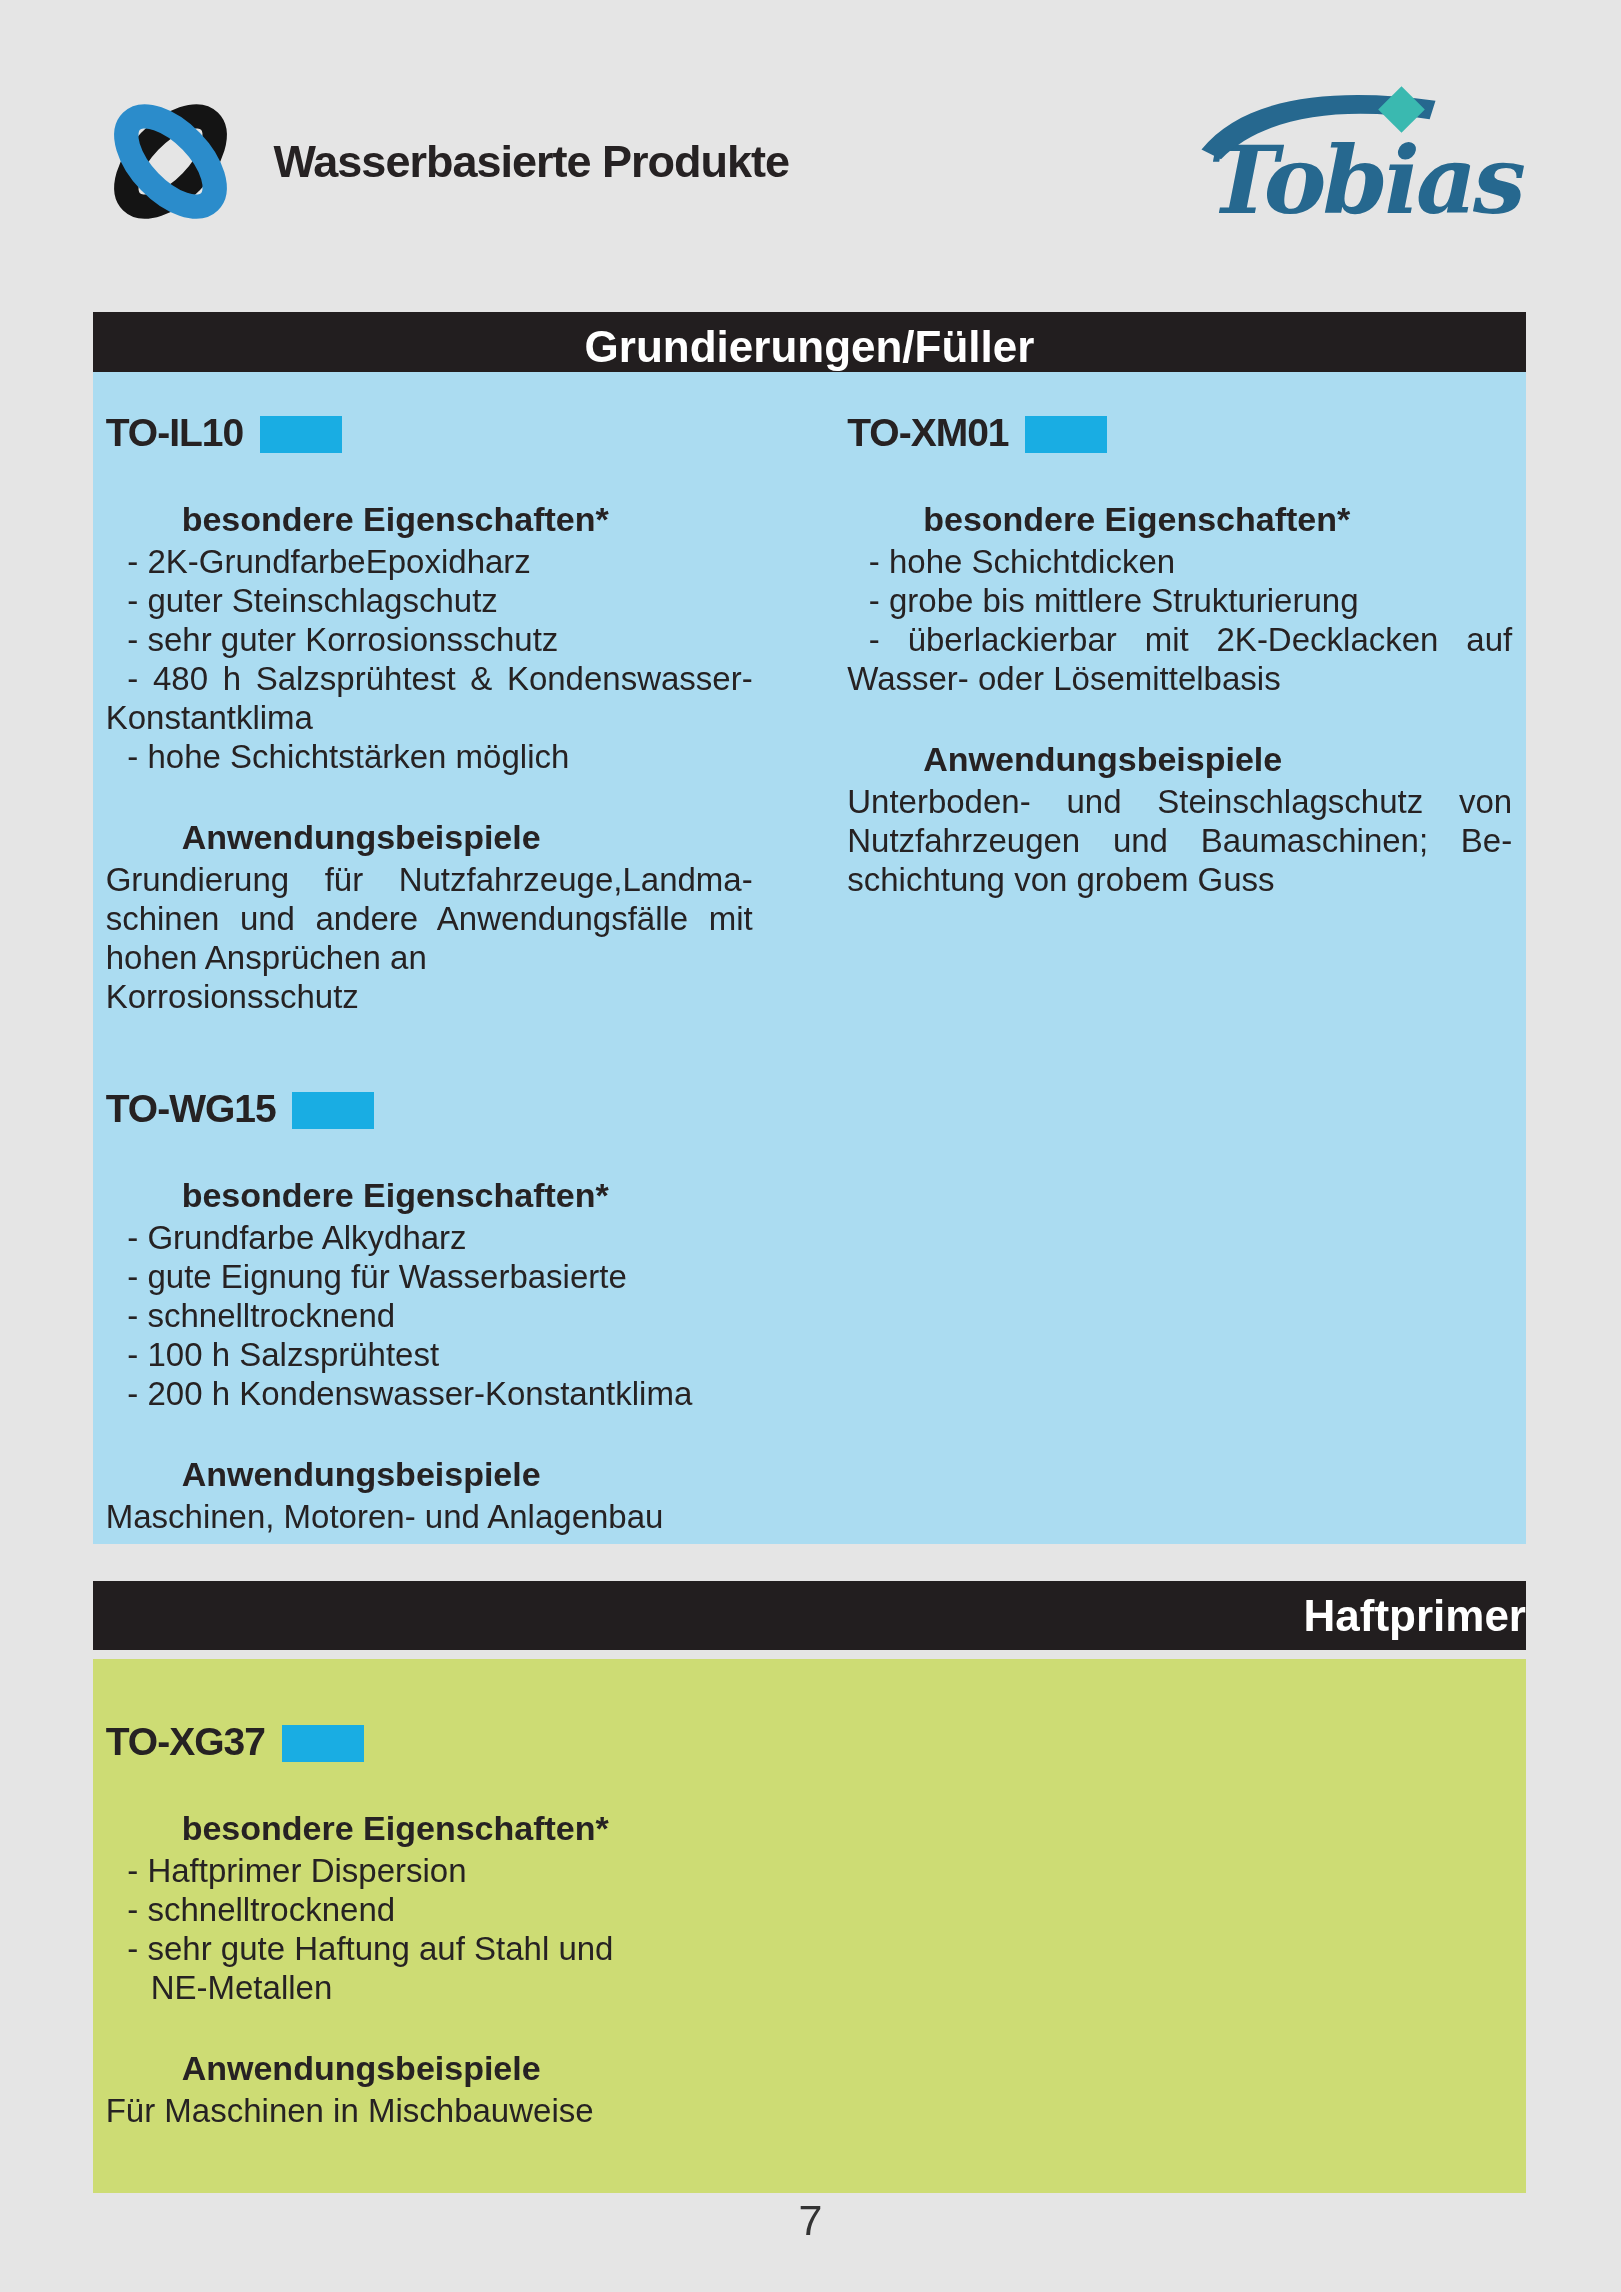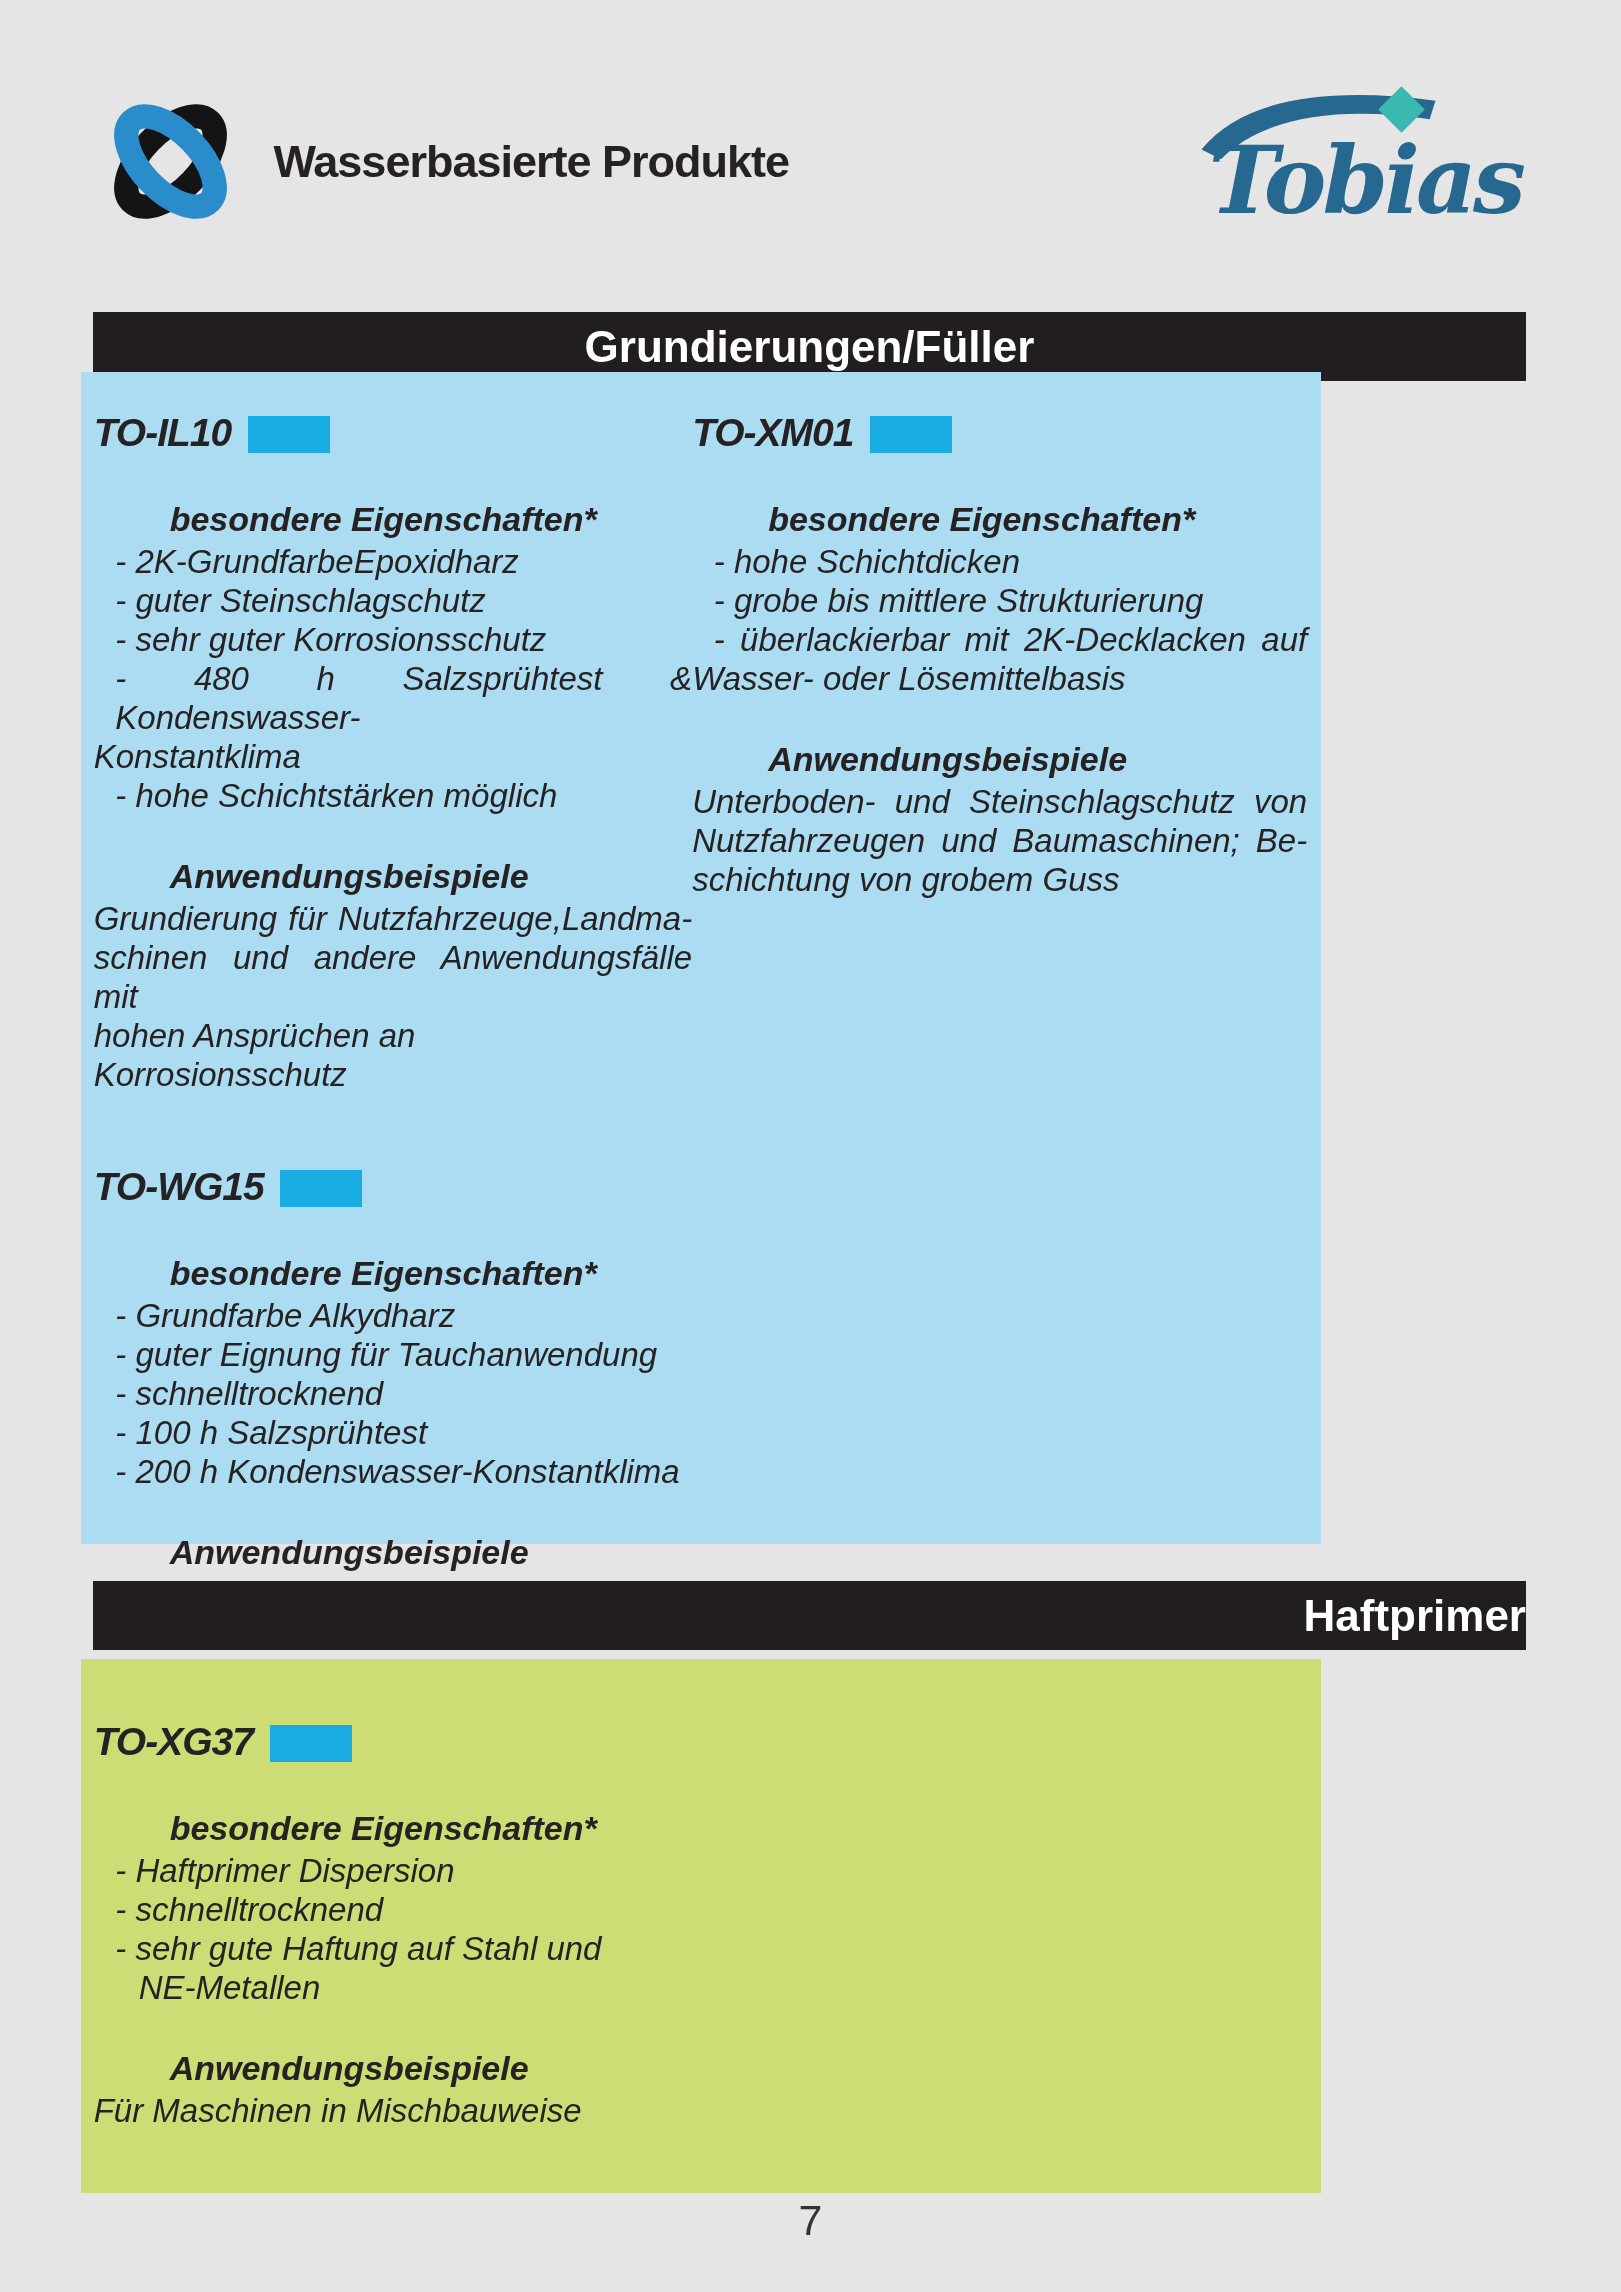--- a/index.html
+++ b/index.html
@@ -19,21 +19,21 @@
   .swoosh { position:absolute; left:-13.7px; top:-5.9px; width:247px; height:78px; }
   .swoosh path { fill:var(--brand_blue); }
   .diamond { position:absolute; top:0px; right:110px; width:33px; height:33px;
     background:var(--brand_diamond); transform:rotate(45deg); }
   
   .banner { position:absolute; left:93px; width:1433px; height:69px; background:var(--banner_bg);
     color:#ffffff; font-size:44px; font-weight:bold; text-align:center; line-height:69px; letter-spacing:0px; }
   .banner1 { top:312px; }
   .banner2 { top:1581px;text-align:right; }
   
-  .box { position:absolute; left:81px; width:1240px; box-sizing:border-box;font-style:italic; }
+  .box { position:absolute; left:93px; width:1433px; box-sizing:border-box; }
   .bluebox  { top:372px;  height:1172px; background:var(--blue_bg);  padding:39px 11.8px 0 12.7px; }
   .greenbox { top:1659px; height:534px;  background:var(--green_bg); padding:61px 11.8px 0 12.7px; }
   .cols { display:flex; justify-content:space-between; }
   .col-l { width:647px; }
   .col-r { width:665px; margin-right:2px; }
   
   .product + .product { margin-top:71px; }
   .code-row { display:flex; align-items:center; height:43px; margin-bottom:43px; }
   .code { font-size:39px; font-weight:bold; letter-spacing:-1px; white-space:nowrap; }
   .swatch { width:82px; height:37px; background:var(--swatch); margin-left:16.7px; margin-top:3.9px; }
@@ -95,21 +95,21 @@
           <div class="ex-line">Korrosionsschutz</div>
         </div>
 
         <div class="product">
           <div class="code-row">
             <span class="code">TO-WG15</span>
             <span class="swatch"></span>
           </div>
           <div class="subhead">besondere Eigenschaften*</div>
           <div class="feat-line">- Grundfarbe Alkydharz</div>
-          <div class="feat-line">- guter Eignung für Tauchanwendung</div>
+          <div class="feat-line">- gute Eignung für Wasserbasierte</div>
           <div class="feat-line">- schnelltrocknend</div>
           <div class="feat-line">- 100 h Salzsprühtest</div>
           <div class="feat-line">- 200 h Kondenswasser-Konstantklima</div>
           <div class="subhead ex-head">Anwendungsbeispiele</div>
           <div class="ex-line">Maschinen, Motoren- und Anlagenbau</div>
         </div>
 
       </div>
       <div class="col-r">
 

